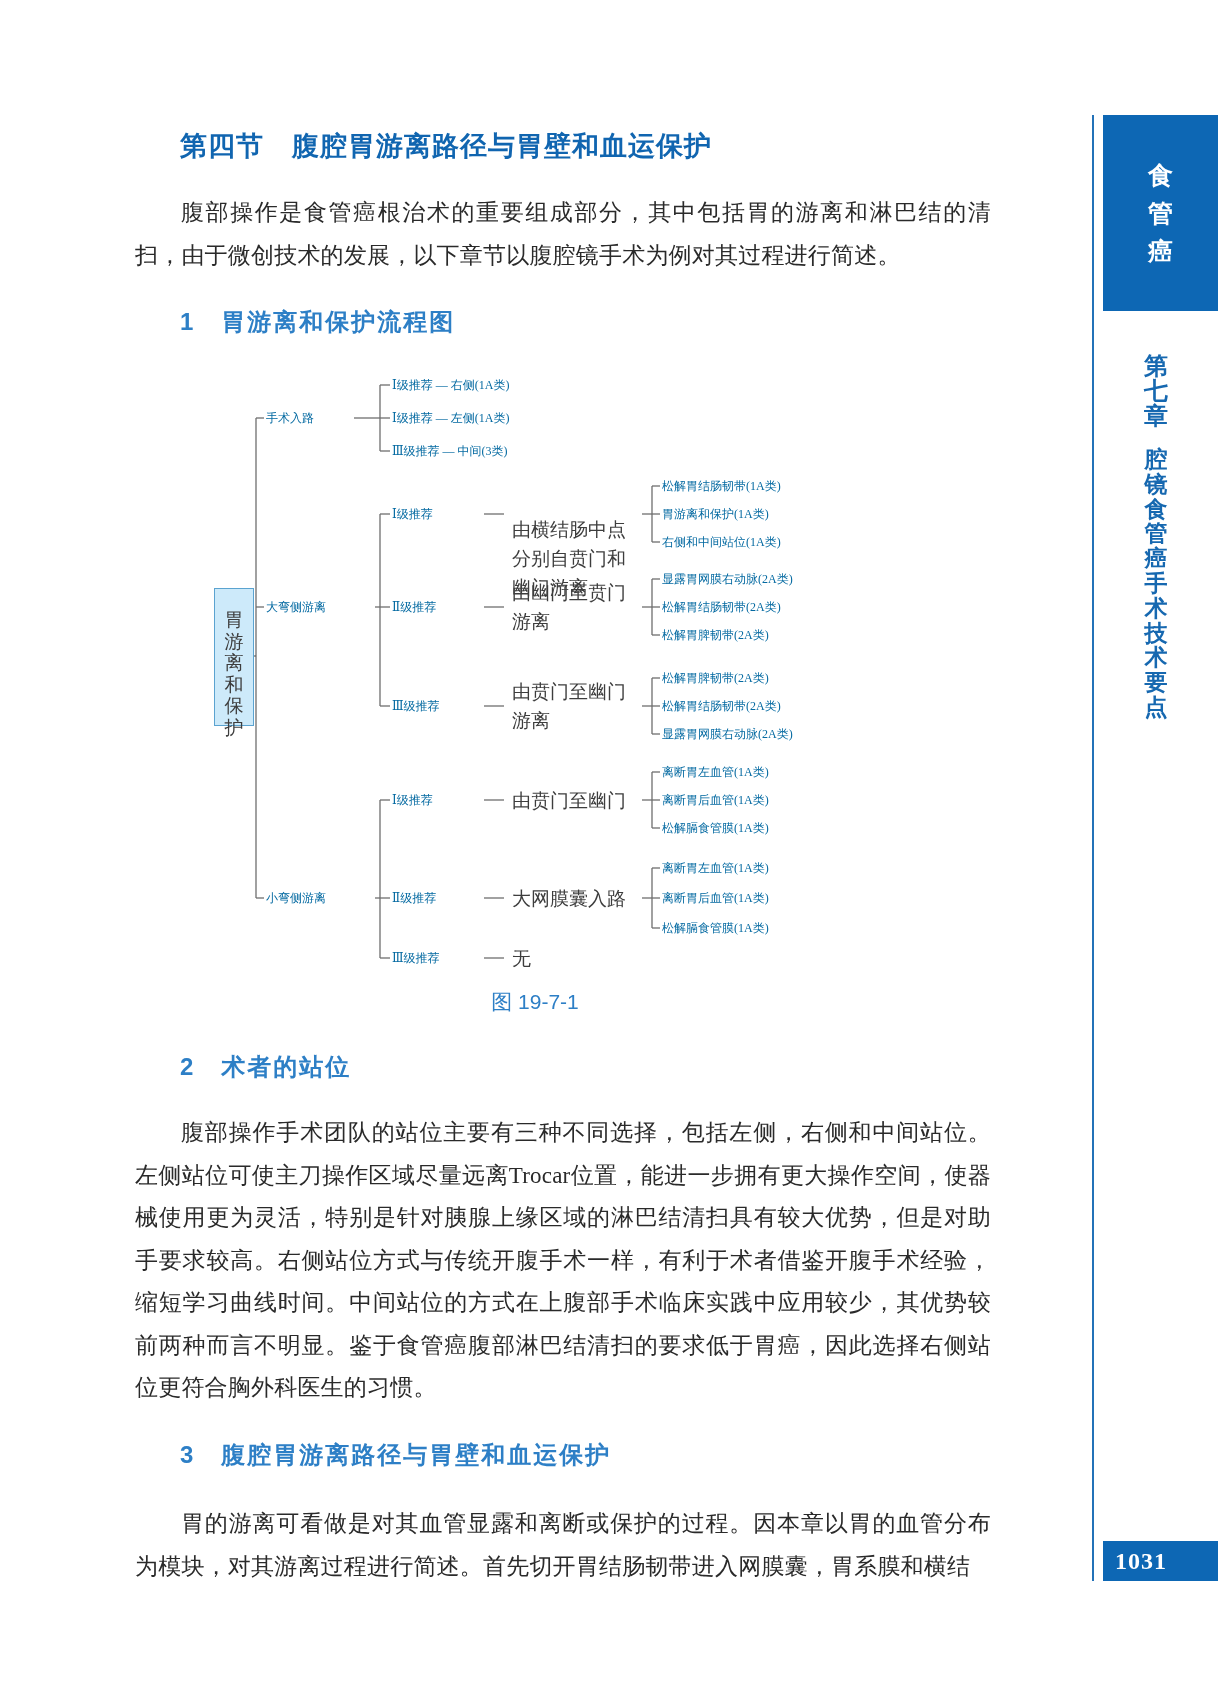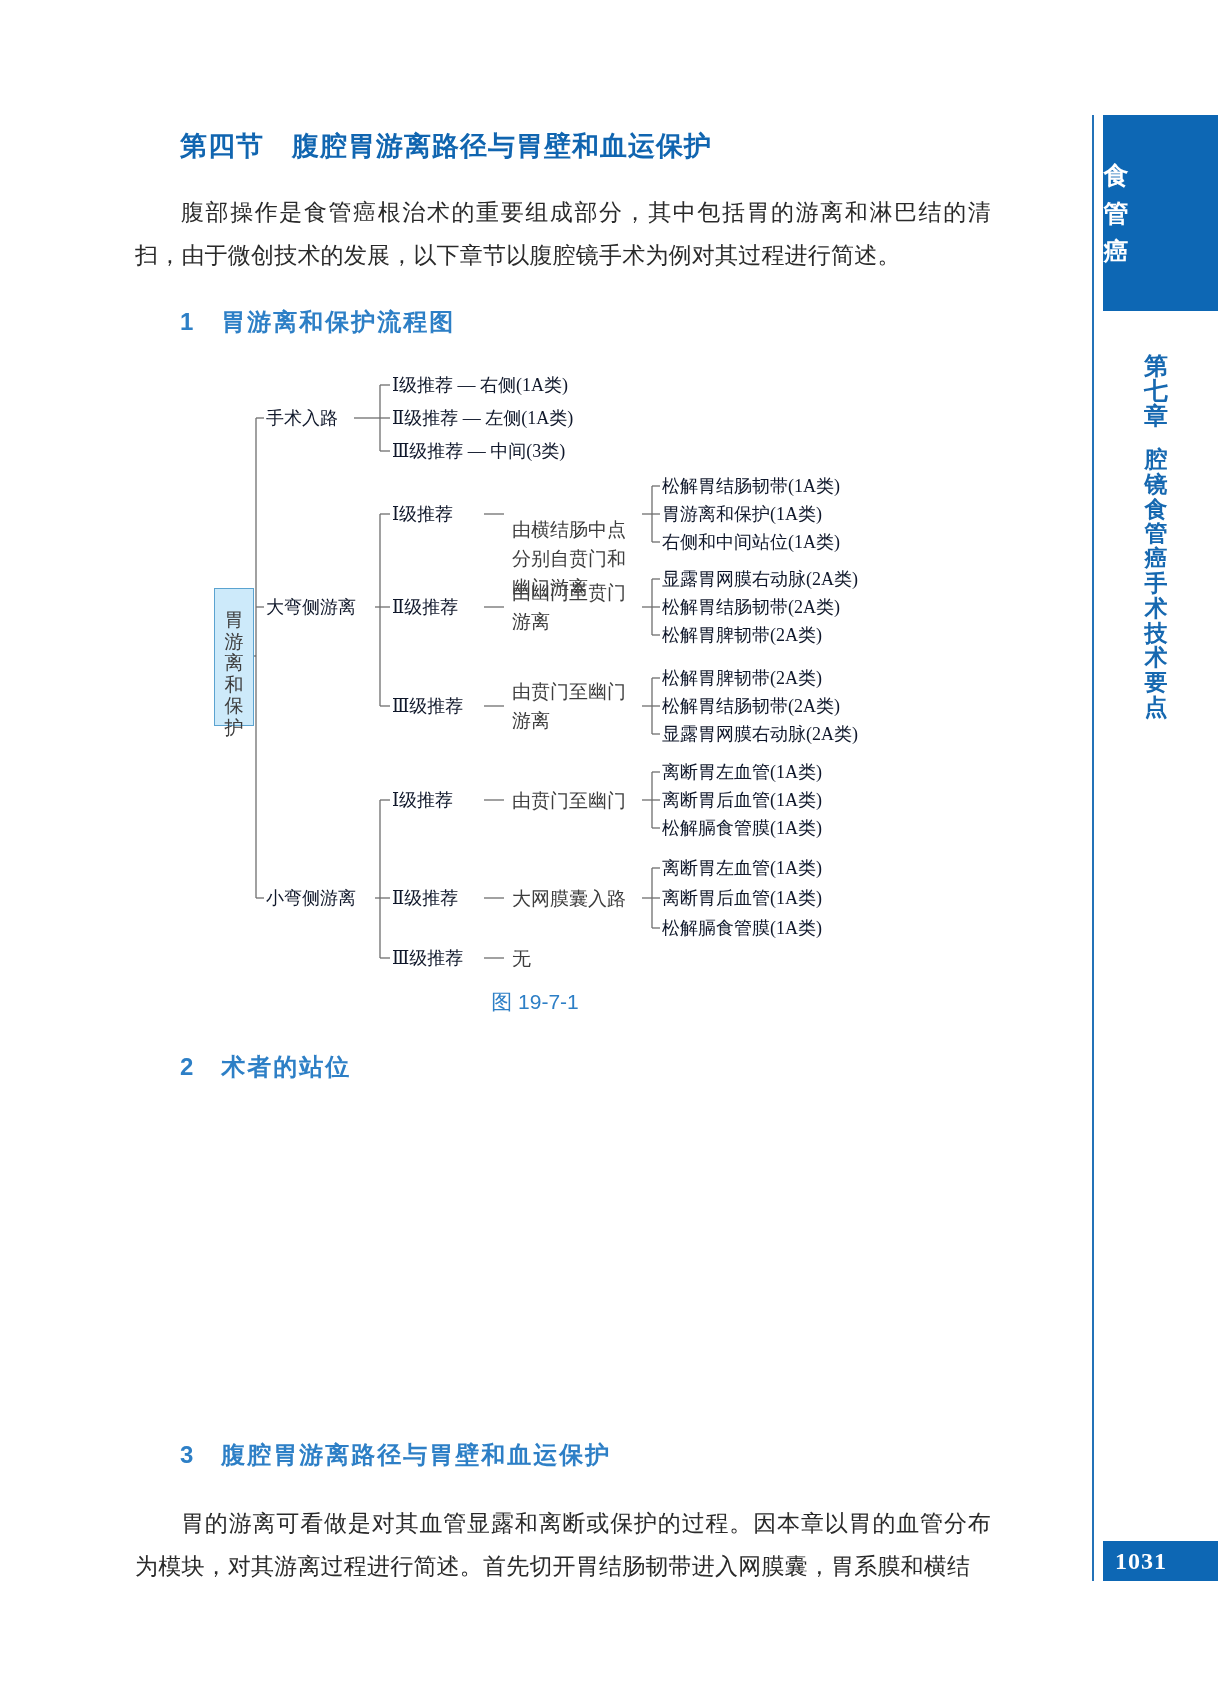--- a/index.html
+++ b/index.html
@@ -19,33 +19,33 @@
   }
   .para{
     font-size:23px;line-height:42.5px;text-align:justify;color:#2a2a2a;
     text-indent:2em;letter-spacing:0.2px;
   }
   .caption{
     font-size:21px;color:#2d7fc6;text-align:center;
     font-family:"Liberation Sans","DejaVu Sans",sans-serif;
   }
   
-  .tnode{font-size:18px;color:#0f172a;line-height:28px;height:28px;white-space:nowrap;}
+  .tnode{font-size:12px;color:#0369a1;line-height:28px;height:28px;white-space:nowrap;}
   .tdesc{font-size:19px;color:#3d3d3d;line-height:29px;white-space:nowrap;}
   .rootbox{
     background:#cdeafa;border:1px solid #5ba3d0;
     display:flex;align-items:center;justify-content:center;
   }
   .rootbox .vtxt{
     width:21px;font-size:19px;line-height:21.5px;color:#3d3d3d;
     word-break:break-all;text-align:center;margin-top:33px;
   }
   
   .side-line{background:#2372b8;width:2px;}
-  .side-box{background:#0d67b4;display:flex;align-items:center;justify-content:flex-start;}
+  .side-box{background:#0d67b4;display:flex;align-items:center;justify-content:center;}
   .side-box .vtxt{
     width:26px;font-size:25px;line-height:38px;color:#ffffff;font-weight:bold;
     word-break:break-all;text-align:center;
     font-family:"Liberation Sans","DejaVu Sans",sans-serif;
   }
   .vcol{
     width:26px;text-align:center;word-break:break-all;color:#1668b0;
     font-family:"Liberation Serif","DejaVu Serif",serif;
   }
   .chapnum{font-size:24px;line-height:25px;font-weight:bold;}
@@ -124,21 +124,21 @@
           <line x1="652" y1="928" x2="660" y2="928"></line>
           <line x1="380" y1="958" x2="390" y2="958"></line>
           <line x1="484" y1="958" x2="504" y2="958"></line>
         </g>
       </svg>
       <div class="rootbox abs" style="left: 214px; top: 588px; width: 38px; height: 136px;">
         <div class="vtxt">胃游离和保护</div>
       </div>
       <div class="tnode" style="position: absolute; left: 266px; top: 404px;">手术入路</div>
       <div class="tnode" style="position: absolute; left: 392px; top: 371px;">Ⅰ级推荐 — 右侧(1A类)</div>
-      <div class="tnode" style="position: absolute; left: 392px; top: 404px;">Ⅱ级推荐 — 左侧(1A类)</div>
+      <div class="tnode" style="position: absolute; left: 392px; top: 404px;">Ⅰ级推荐 — 左侧(1A类)</div>
       <div class="tnode" style="position: absolute; left: 392px; top: 437px;">Ⅲ级推荐 — 中间(3类)</div>
       <div class="tnode" style="position: absolute; left: 266px; top: 593px;">大弯侧游离</div>
       <div class="tnode" style="position: absolute; left: 392px; top: 500px;">Ⅰ级推荐</div>
       <div class="tdesc abs" style="left: 512px; top: 470.5px; margin-top: 44px;">
         <div>由横结肠中点</div>
         <div>分别自贲门和</div>
         <div>幽门游离</div>
       </div>
       <div class="tnode" style="position: absolute; left: 662px; top: 472px;">松解胃结肠韧带(1A类)</div>
       <div class="tnode" style="position: absolute; left: 662px; top: 500px;">胃游离和保护(1A类)</div>
@@ -177,20 +177,21 @@
       <div class="tnode" style="position: absolute; left: 392px; top: 944px;">Ⅲ级推荐</div>
       <div class="tdesc abs" style="left: 512px; top: 943.5px;">
         <div>无</div>
       </div>
     </div>
 
   <div class="abs caption" style="left:385px;top:988px;width:300px;">图 19-7-1</div>
 
   <div class="abs h-blue" style="left:180px;top:1051px;">2　术者的站位</div>
 
+  <div class="abs para" style="left:135px;top:1112px;width:856px;">腹部操作手术团队的站位主要有三种不同选择，包括左侧，右侧和中间站位。左侧站位可使主刀操作区域尽量远离Trocar位置，能进一步拥有更大操作空间，使器械使用更为灵活，特别是针对胰腺上缘区域的淋巴结清扫具有较大优势，但是对助手要求较高。右侧站位方式与传统开腹手术一样，有利于术者借鉴开腹手术经验，缩短学习曲线时间。中间站位的方式在上腹部手术临床实践中应用较少，其优势较前两种而言不明显。鉴于食管癌腹部淋巴结清扫的要求低于胃癌，因此选择右侧站位更符合胸外科医生的习惯。</div>
 
   <div class="abs h-blue" style="left:180px;top:1439px;">3　腹腔胃游离路径与胃壁和血运保护</div>
 
   <div class="abs para" style="left:135px;top:1503px;width:856px;">胃的游离可看做是对其血管显露和离断或保护的过程。因本章以胃的血管分布为模块，对其游离过程进行简述。首先切开胃结肠韧带进入网膜囊，胃系膜和横结</div>
 
   <div class="abs side-line" style="left:1092px;top:115px;height:1466px;"></div>
 
   <div class="abs side-box" style="left:1103px;top:115px;width:115px;height:196px;">
     <div class="vtxt">食管癌</div>
   </div>

